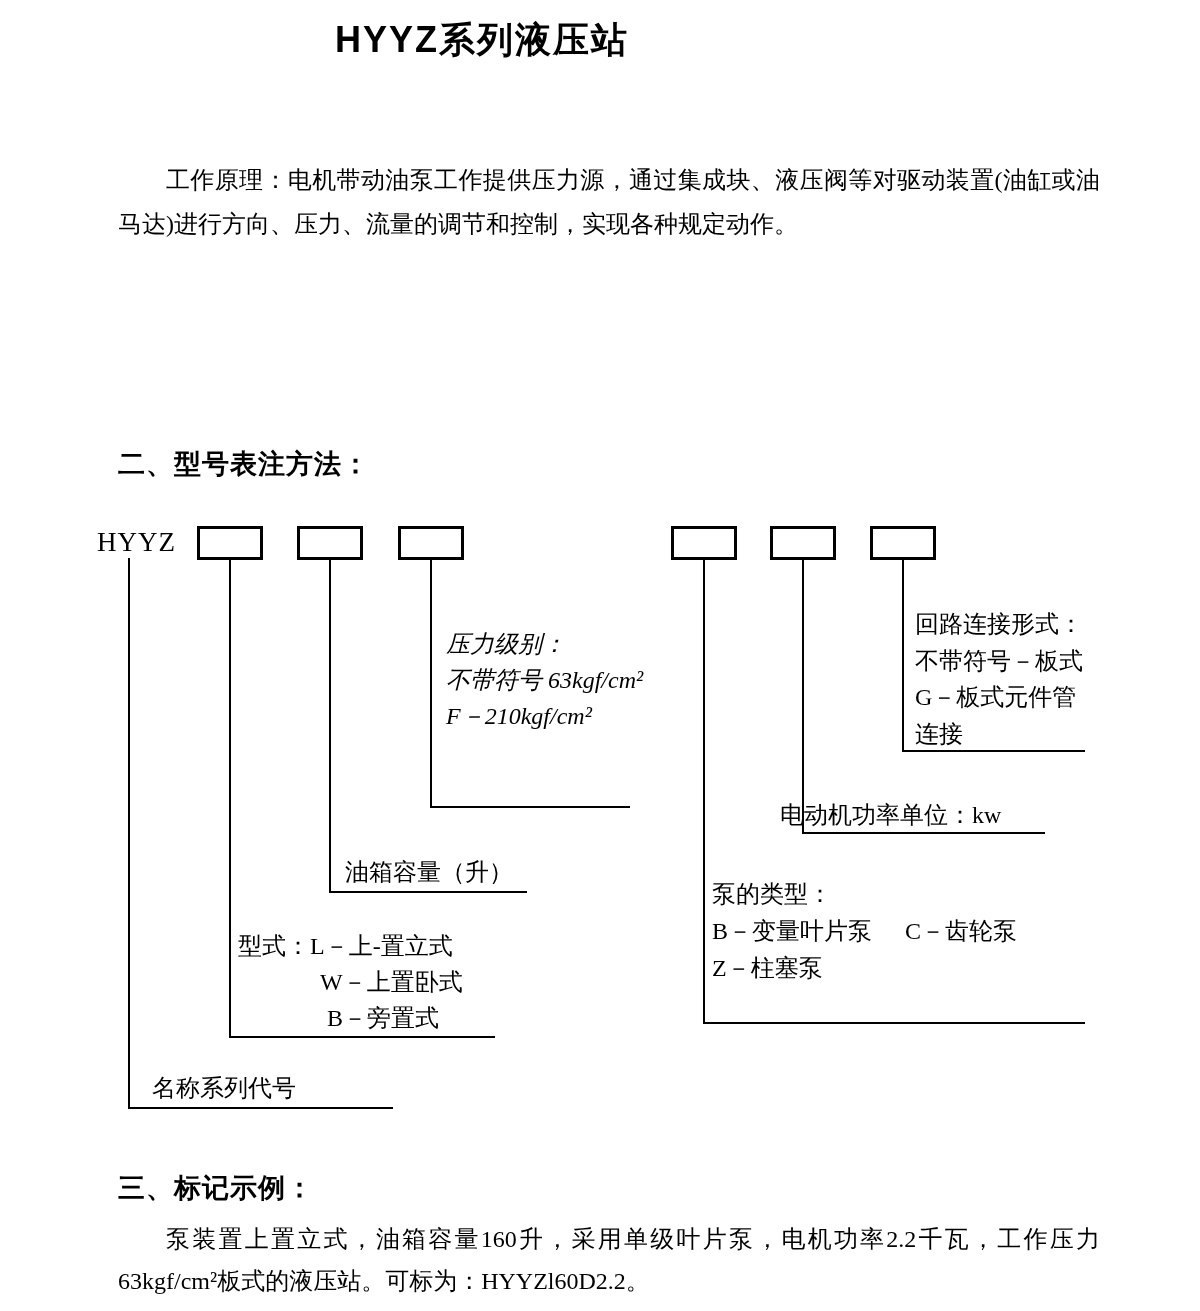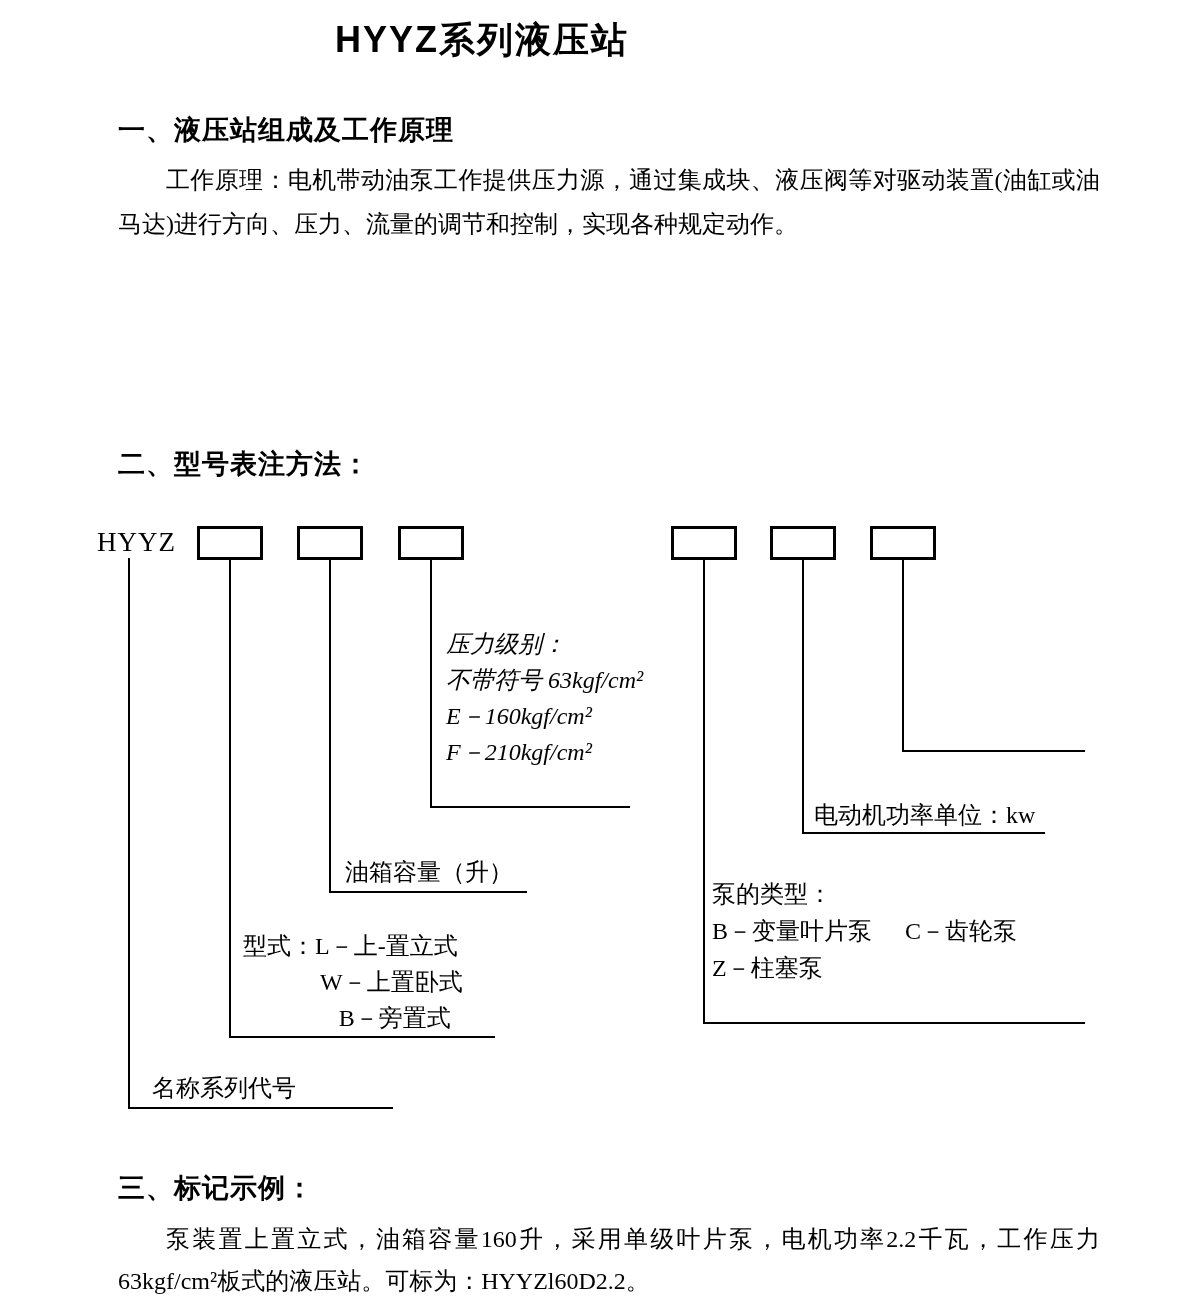--- a/index.html
+++ b/index.html
@@ -25,37 +25,36 @@
     position:absolute;top:526px;width:66px;height:34px;box-sizing:border-box;
     border:3px solid #000;background:#fff;
   }
   .vline{position:absolute;width:2px;background:#000;}
   .hline{position:absolute;height:2px;background:#000;}
   .dlabel{position:absolute;font-size:24px;white-space:nowrap;}
   .dlabel .ln{white-space:nowrap;}
   .series-prefix{left:97px;top:527px;font-size:27px;letter-spacing:1px;text-align:center;}
   .pressure{left:446px;top:626px;line-height:36px;font-style:italic;}
   .circuit{left:915px;top:606px;line-height:36.5px;}
-  .motor{left:814px;top:800px;line-height:30px;}
+  .motor{left:780px;top:800px;line-height:30px;}
   .tank{left:345px;top:856px;line-height:33px;}
   .pump{left:712px;top:876px;line-height:37px;}
   .pump .pcol1{display:inline-block;width:193px;}
-  .form{left:238px;top:928px;line-height:36px;text-align:center;}
+  .form{left:238px;top:928px;line-height:36px;}
   .form .ln2{margin-left:82px;}
   .form .ln3{margin-left:89px;}
   .series-name{left:152px;top:1072px;line-height:33px;}
 </style>
 </head>
 <body>
 
 <div class="page">
 
   <div class="doc-title">HYYZ系列液压站</div>
 
-  <div class="sec-heading" style="top:112px;">一、液压站组成及工作原理</div>
   <div class="body-text" style="top:158px;">
     <p>工作原理：电机带动油泵工作提供压力源，通过集成块、液压阀等对驱动装置(油缸或油马达)进行方向、压力、流量的调节和控制，实现各种规定动作。</p>
   </div>
 
   <div class="sec-heading" style="top:446px;">二、型号表注方法：</div>
 
   <div class="dlabel series-prefix">HYYZ</div>
 
   <div class="box" style="left:197px;"></div>
   <div class="box" style="left:297px;"></div>
@@ -76,24 +75,29 @@
   <div class="hline" style="left:229px;top:1036px;width:266px;"></div>
   <div class="hline" style="left:329px;top:891px;width:198px;"></div>
   <div class="hline" style="left:430px;top:806px;width:200px;"></div>
   <div class="hline" style="left:703px;top:1022px;width:382px;"></div>
   <div class="hline" style="left:802px;top:832px;width:243px;"></div>
   <div class="hline" style="left:902px;top:750px;width:183px;"></div>
 
   <div class="dlabel pressure">
     <div class="ln">压力级别：</div>
     <div class="ln">不带符号 63kgf/cm²</div>
-    <div class="ln">E－160kgf/cm²</div>
     <div class="ln">F－210kgf/cm²</div>
   </div>
 
+  <div class="dlabel circuit">
+    <div class="ln">回路连接形式：</div>
+    <div class="ln">不带符号－板式</div>
+    <div class="ln">G－板式元件管</div>
+    <div class="ln">连接</div>
+  </div>
 
   <div class="dlabel motor">电动机功率单位：kw</div>
 
   <div class="dlabel tank">油箱容量（升）</div>
 
   <div class="dlabel pump">
     <div class="ln">泵的类型：</div>
     <div class="ln">
       <span class="pcol1">B－变量叶片泵</span><span>C－齿轮泵</span>
     </div>

